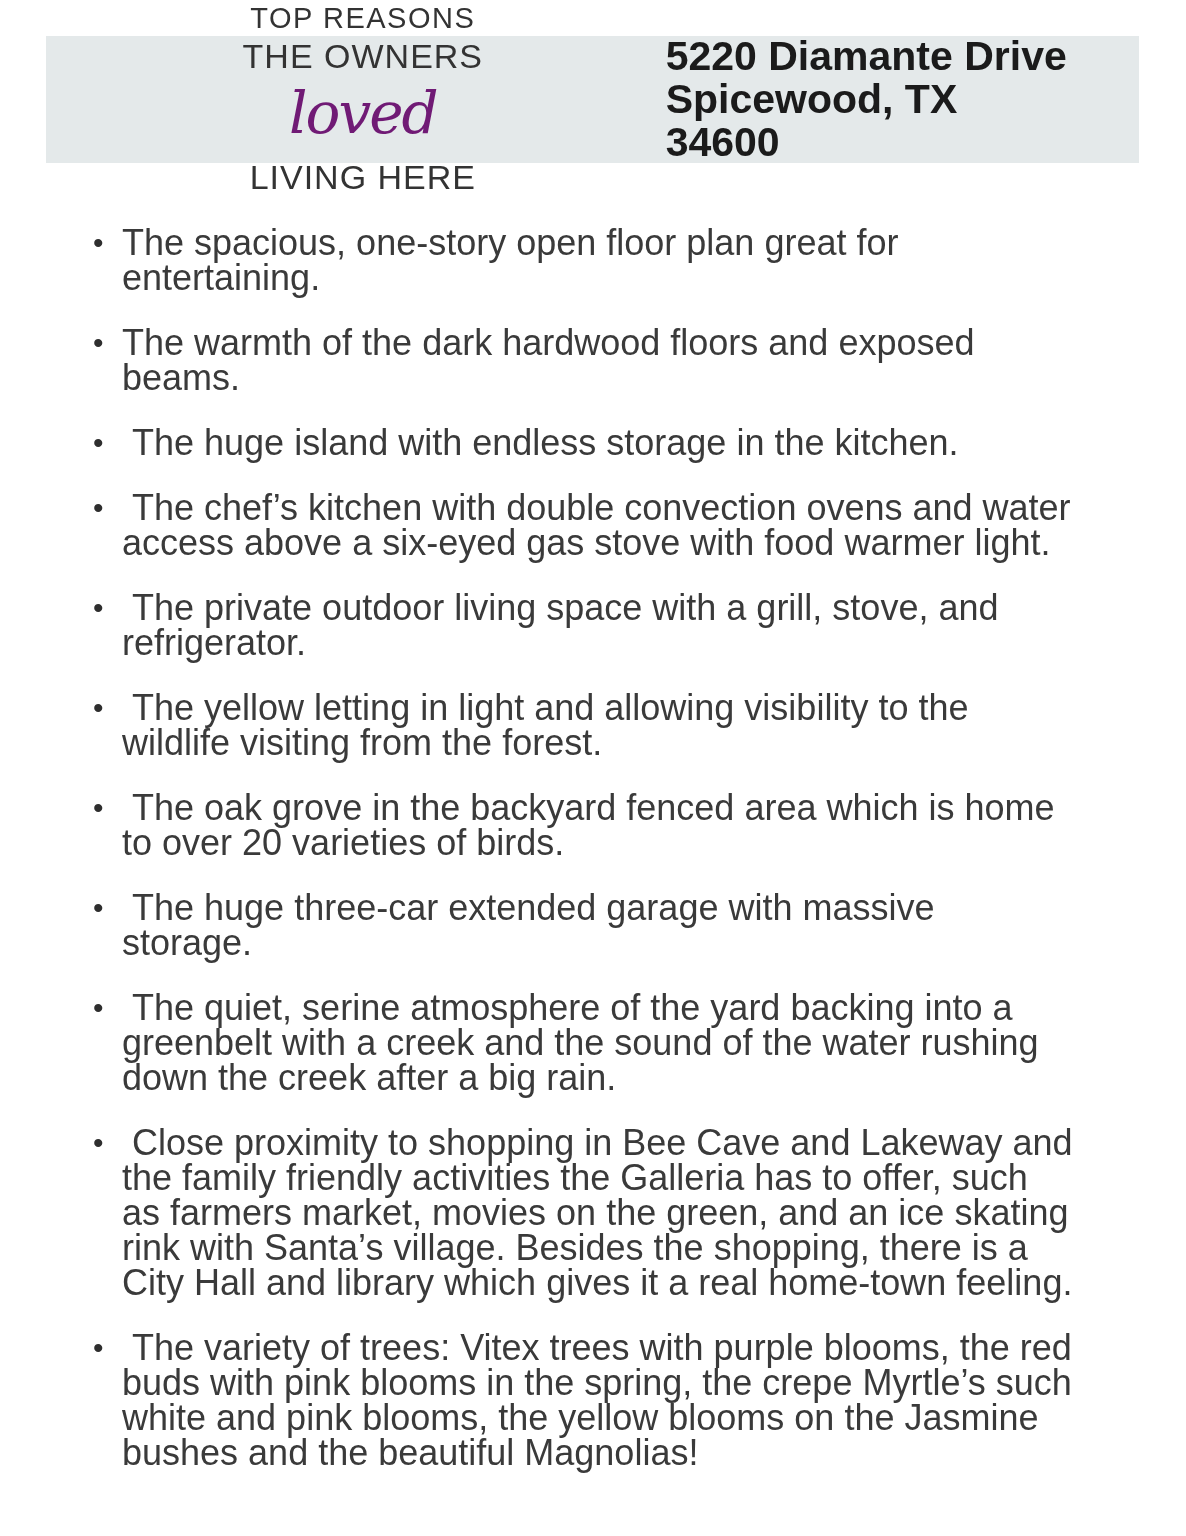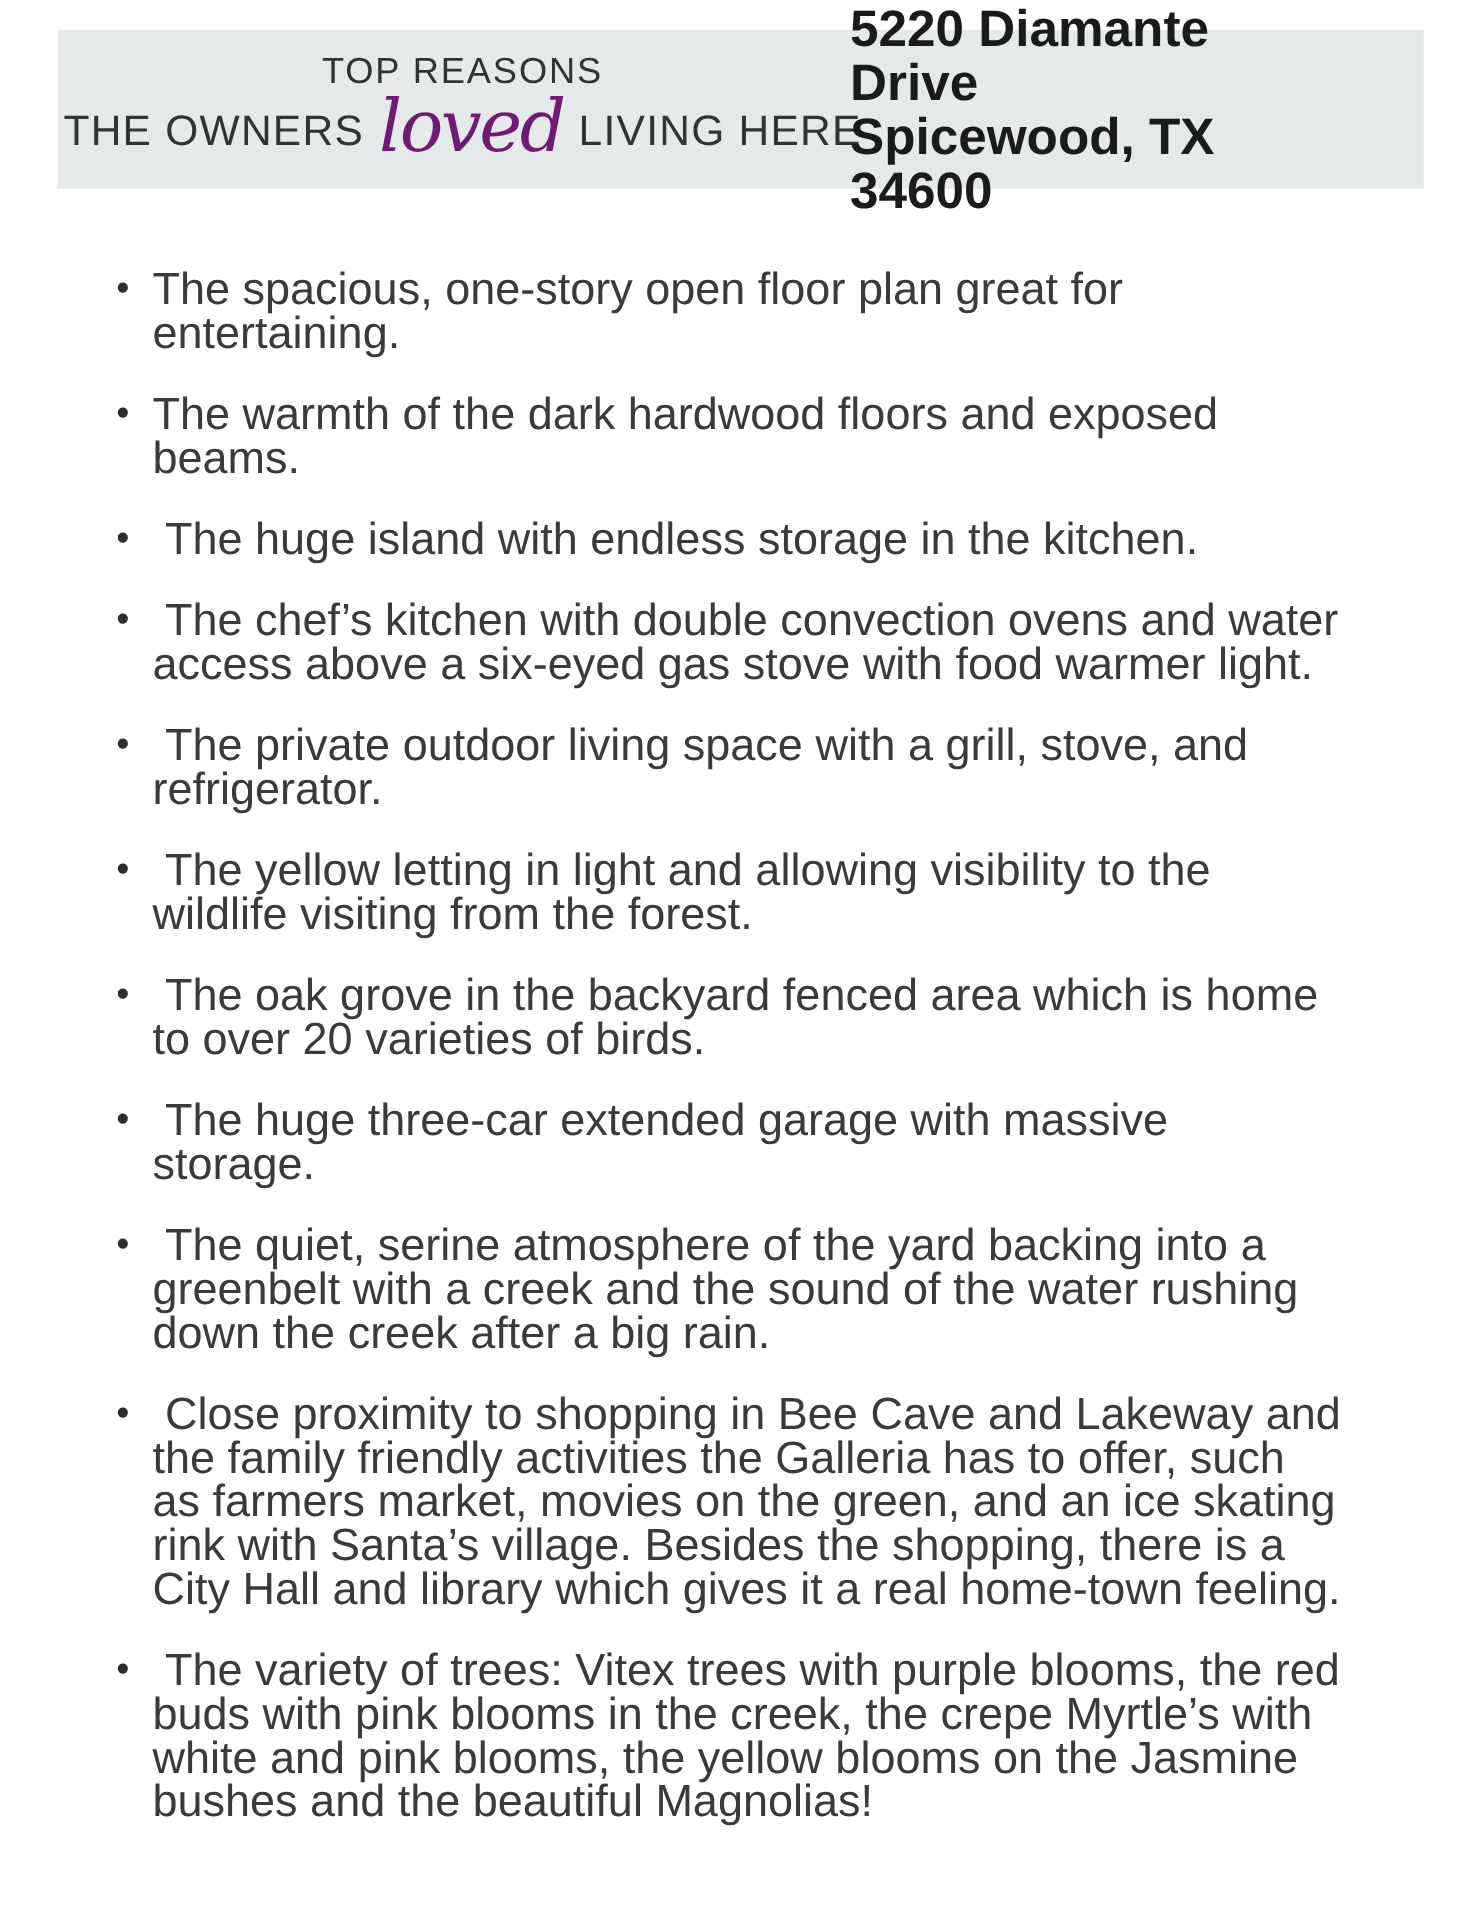--- a/index.html
+++ b/index.html
@@ -2,21 +2,21 @@
 <html><head>
 <meta charset="utf-8">
 <style>
   html, body { margin: 0; padding: 0; background: #ffffff; }
   .page {
     width: 1186px;
     height: 1536px;
     background: #ffffff;
     font-family: "Liberation Sans", sans-serif;
     box-sizing: border-box;
-    padding-top: 24px;
+    padding-top: 36px;
     overflow: hidden;
   }
   .banner {
     margin: 0 47px 0 46px;
     height: 127px;
     background: #e4e9ea;
     display: flex;
     align-items: center;
   }
   .title-block {
@@ -31,20 +31,21 @@
   }
   .title-line2 {
     margin-top: 2px;
     font-size: 34px;
     letter-spacing: 1px;
     display: flex;
     align-items: center;
     justify-content: center;
     gap: 12px;
     white-space: nowrap;
+    flex-direction: column;
   }
   .script-word {
     font-family: "DejaVu Serif", serif;
     font-style: italic;
     font-size: 58px;
     line-height: 1;
     letter-spacing: -2px;
     position: relative;
     top: -4px;
     color: #701a75;
@@ -104,16 +105,16 @@
     <li>The spacious, one-story open floor plan great for entertaining.</li>
     <li>The warmth of the dark hardwood floors and exposed beams.</li>
     <li> The huge island with endless storage in the kitchen.</li>
     <li> The chef’s kitchen with double convection ovens and water access above a six-eyed gas stove with food warmer light.</li>
     <li> The private outdoor living space with a grill, stove, and refrigerator.</li>
     <li> The yellow letting in light and allowing visibility to the wildlife visiting from the forest.</li>
     <li> The oak grove in the backyard fenced area which is home to over 20 varieties of birds.</li>
     <li> The huge three-car extended garage with massive storage.</li>
     <li> The quiet, serine atmosphere of the yard backing into a greenbelt with a creek and the sound of the water rushing down the creek after a big rain.</li>
     <li> Close proximity to shopping in Bee Cave and Lakeway and the family friendly activities the Galleria has to offer, such as farmers market, movies on the green, and an ice skating rink with Santa’s village. Besides the shopping, there is a City Hall and library which gives it a real home-town feeling.</li>
-    <li> The variety of trees: Vitex trees with purple blooms, the red buds with pink blooms in the creek, the crepe Myrtle’s with white and pink blooms, the yellow blooms on the Jasmine bushes and the beautiful Magnolias!</li>
+    <li> The variety of trees: Vitex trees with purple blooms, the red buds with pink blooms in the spring, the crepe Myrtle’s such white and pink blooms, the yellow blooms on the Jasmine bushes and the beautiful Magnolias!</li>
   </ul>
 
 </div>
 
 </body></html>

